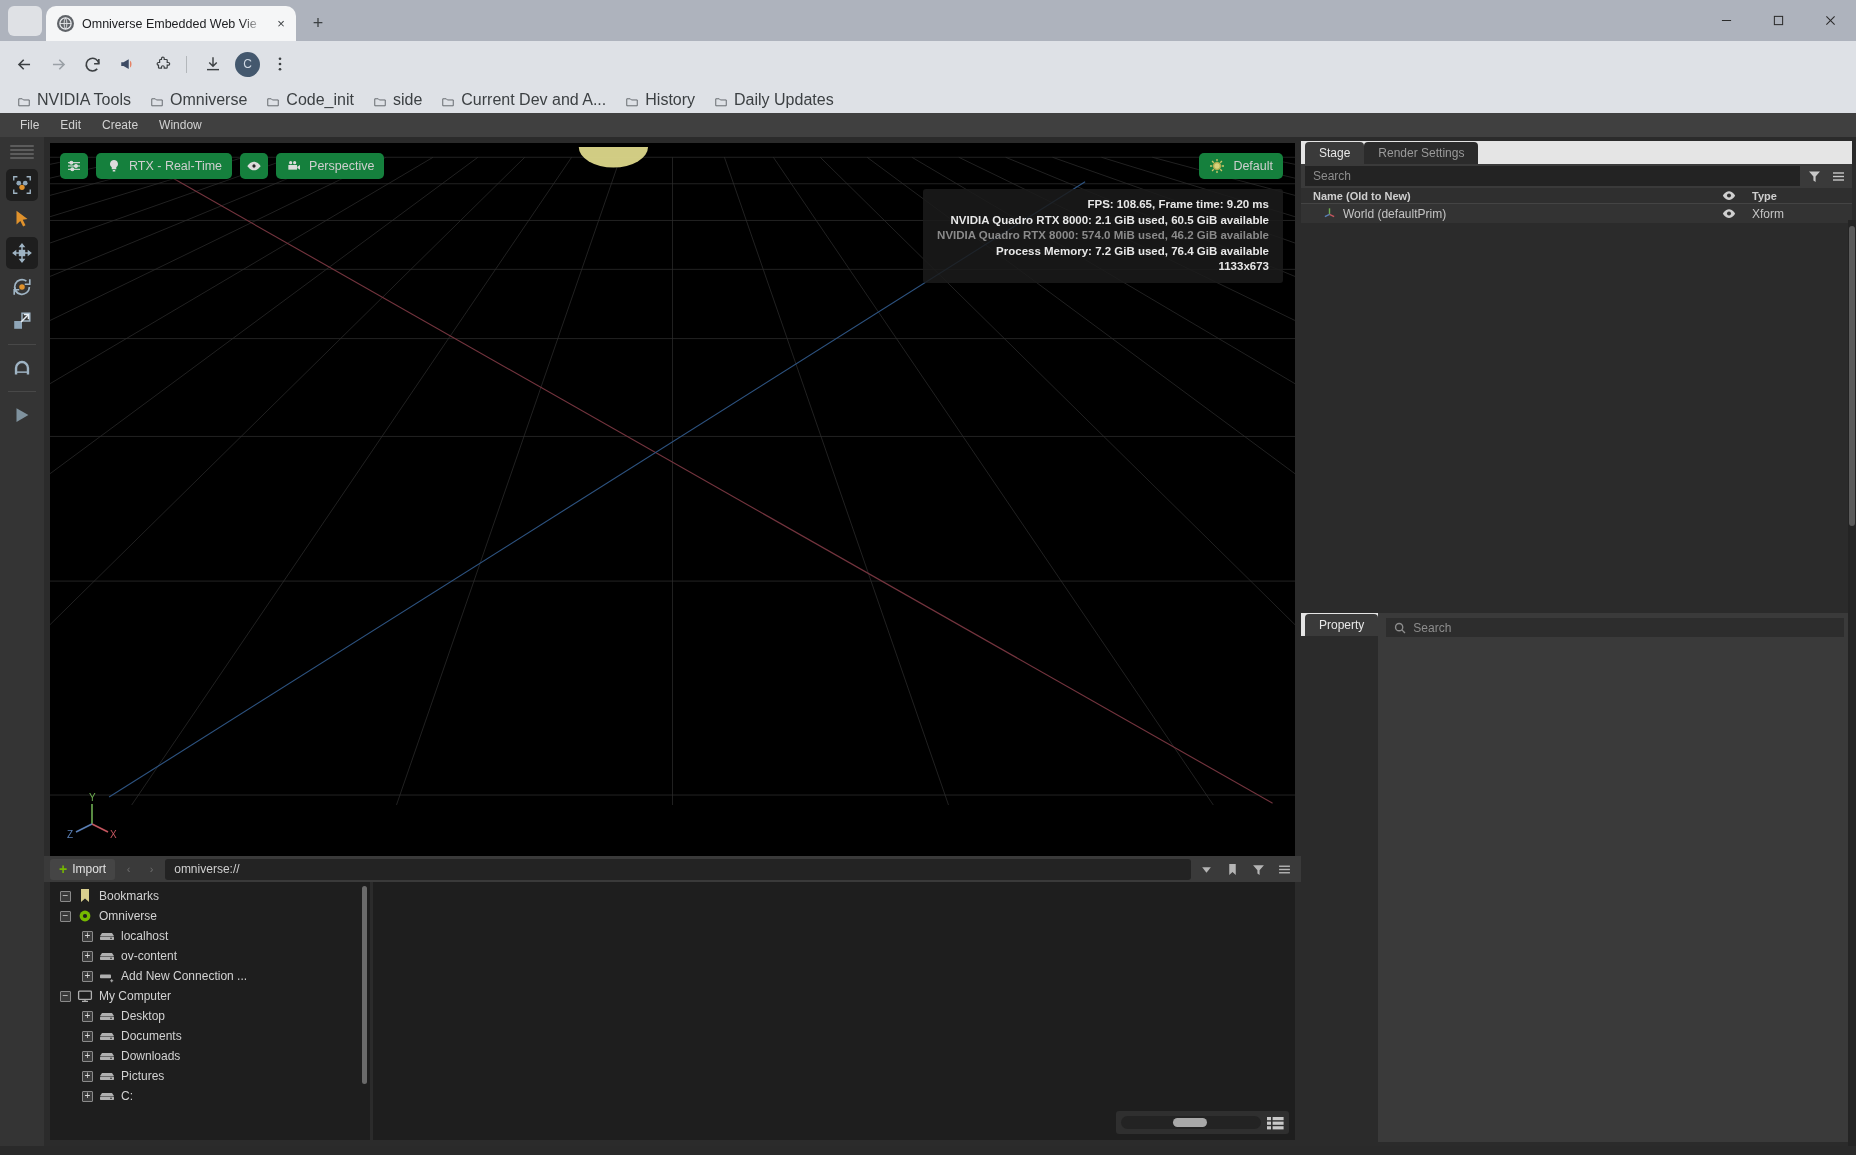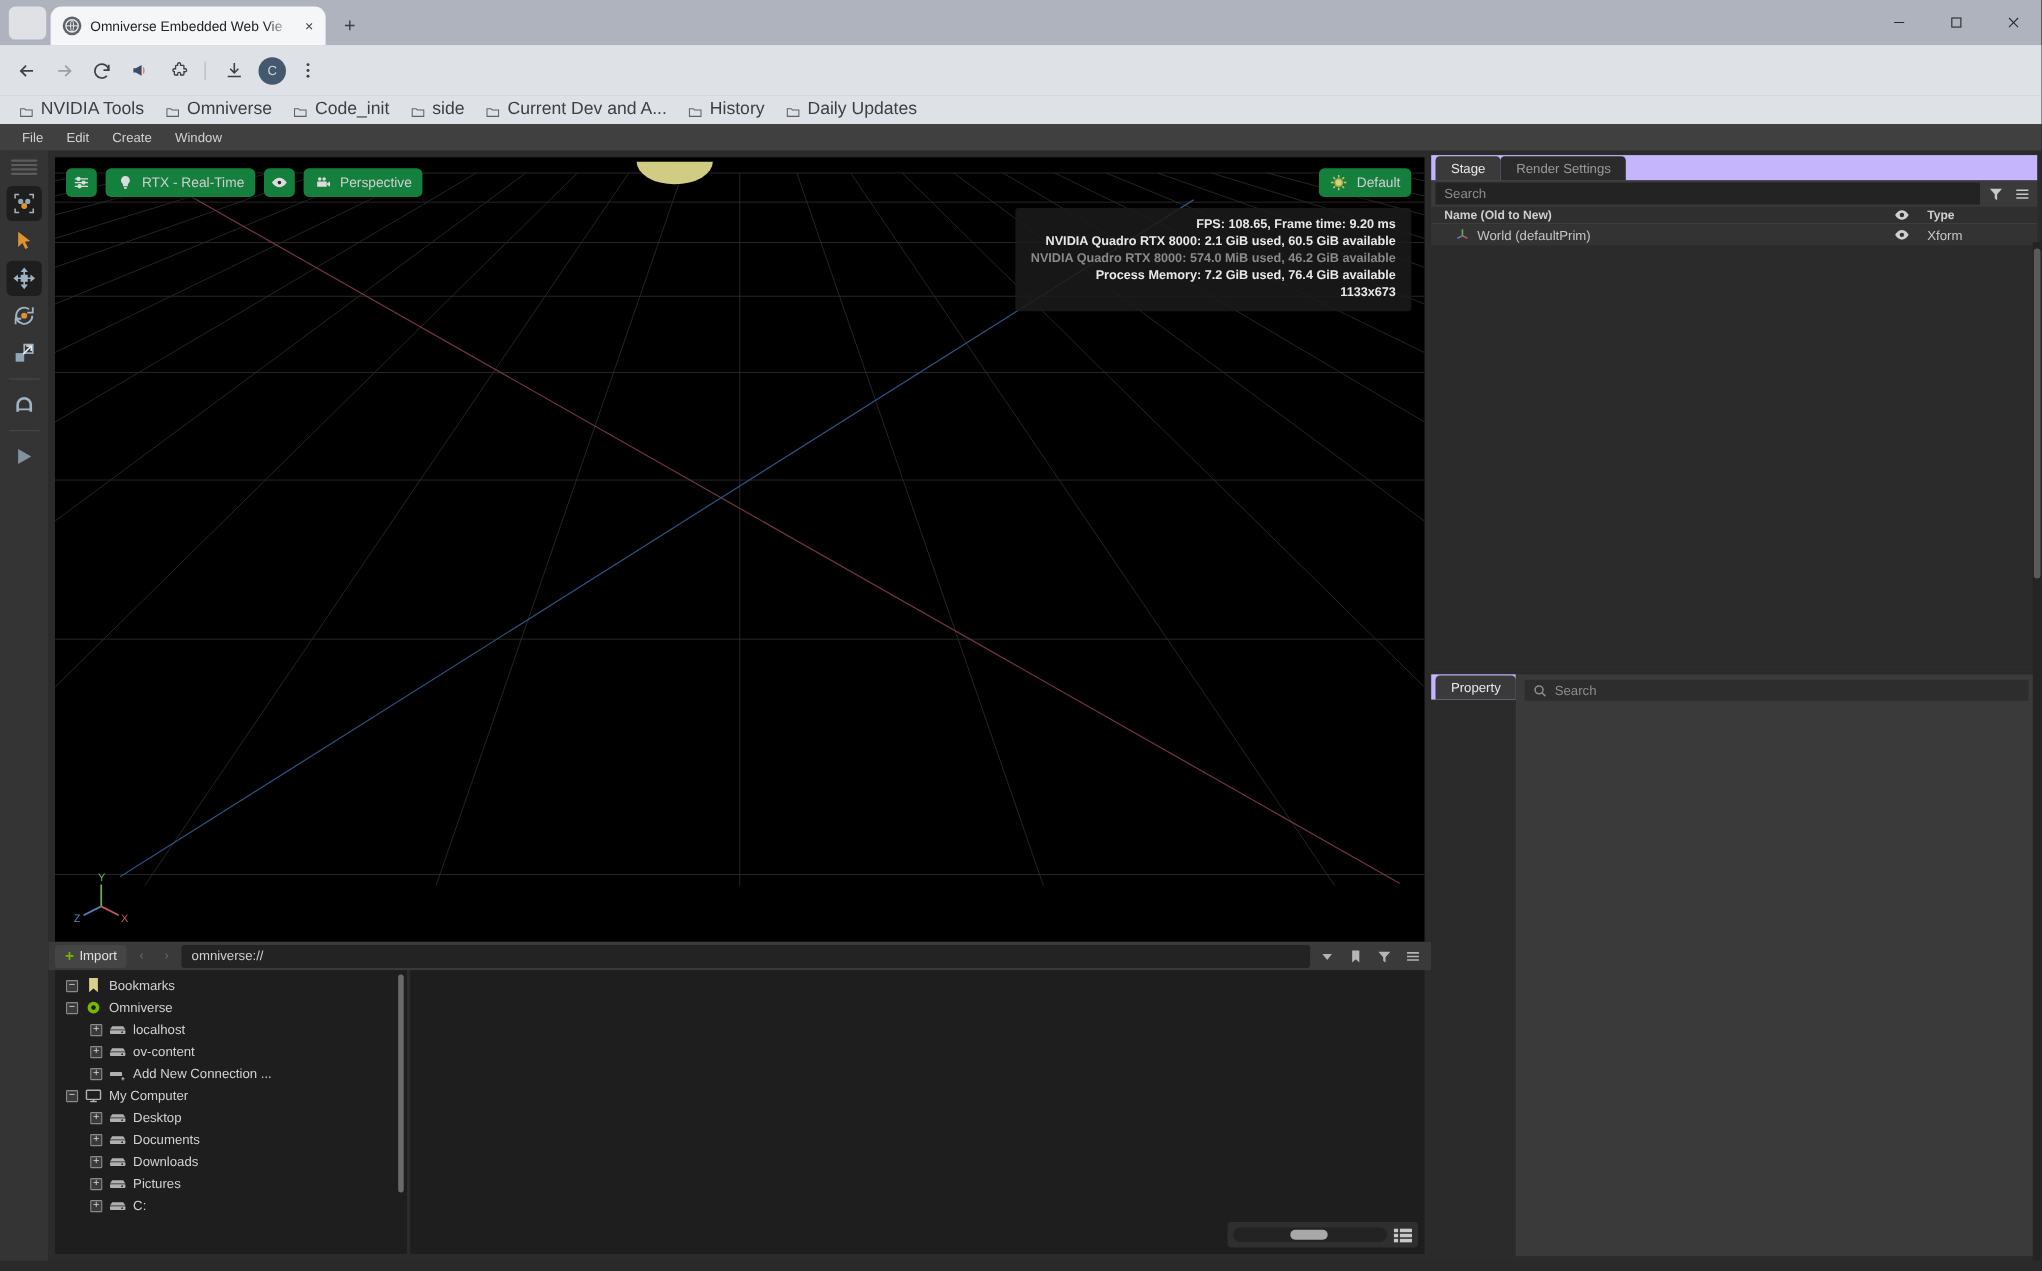--- a/index.html
+++ b/index.html
@@ -116,21 +116,21 @@
   .filepane { flex:1; background:#1e1e1e; position:relative; }
   .fp-foot { position:absolute; right:6px; bottom:6px; height:23px; background:#2f2f2f; border-radius:3px;
     display:flex; align-items:center; padding:0 5px; gap:6px; }
   .slider { width:140px; height:13px; background:#232323; border-radius:7px; position:relative; }
   .slider i { position:absolute; left:52px; top:2px; width:34px; height:9px; background:#a8a8a8;
     border-radius:5px; display:block; }
   .viewtog { width:17px; height:14px; color:#c8c8c8; }
 
   
   .rightcol { width:555px; background:#2b2b2b; display:flex; flex-direction:column; padding:4px 4px 4px 0; }
-  .rtabs { height:23px; display:flex; align-items:flex-end; padding-left:4px; background:#c4b5fd; }
+  .rtabs { height:23px; display:flex; align-items:flex-end; padding-left:4px; background:#e5e5e5; }
   .stagebox { flex:0 0 465px; display:flex; flex-direction:column; background:#3a3a3a; }
   .searchrow { height:24px; display:flex; align-items:center; padding:2px 4px; gap:4px; background:#3a3a3a; }
   .searchfld { flex:1; height:20px; background:#232323; display:flex; align-items:center;
     padding:0 8px; font-size:12px; color:#8d8d8d; }
   .sr-ico { width:20px; height:20px; display:flex; align-items:center; justify-content:center; color:#c8c8c8; }
   .sr-ico svg { width:13px; height:13px; }
   .colhdr { height:16px; background:#2f2f2f; display:flex; align-items:center; font-size:11px;
     color:#cfcfcf; font-weight:bold; border-bottom:1px solid #444; }
   .colhdr .c1 { flex:1; padding-left:12px; }
   .colhdr .c2 { width:30px; display:flex; justify-content:center; }

